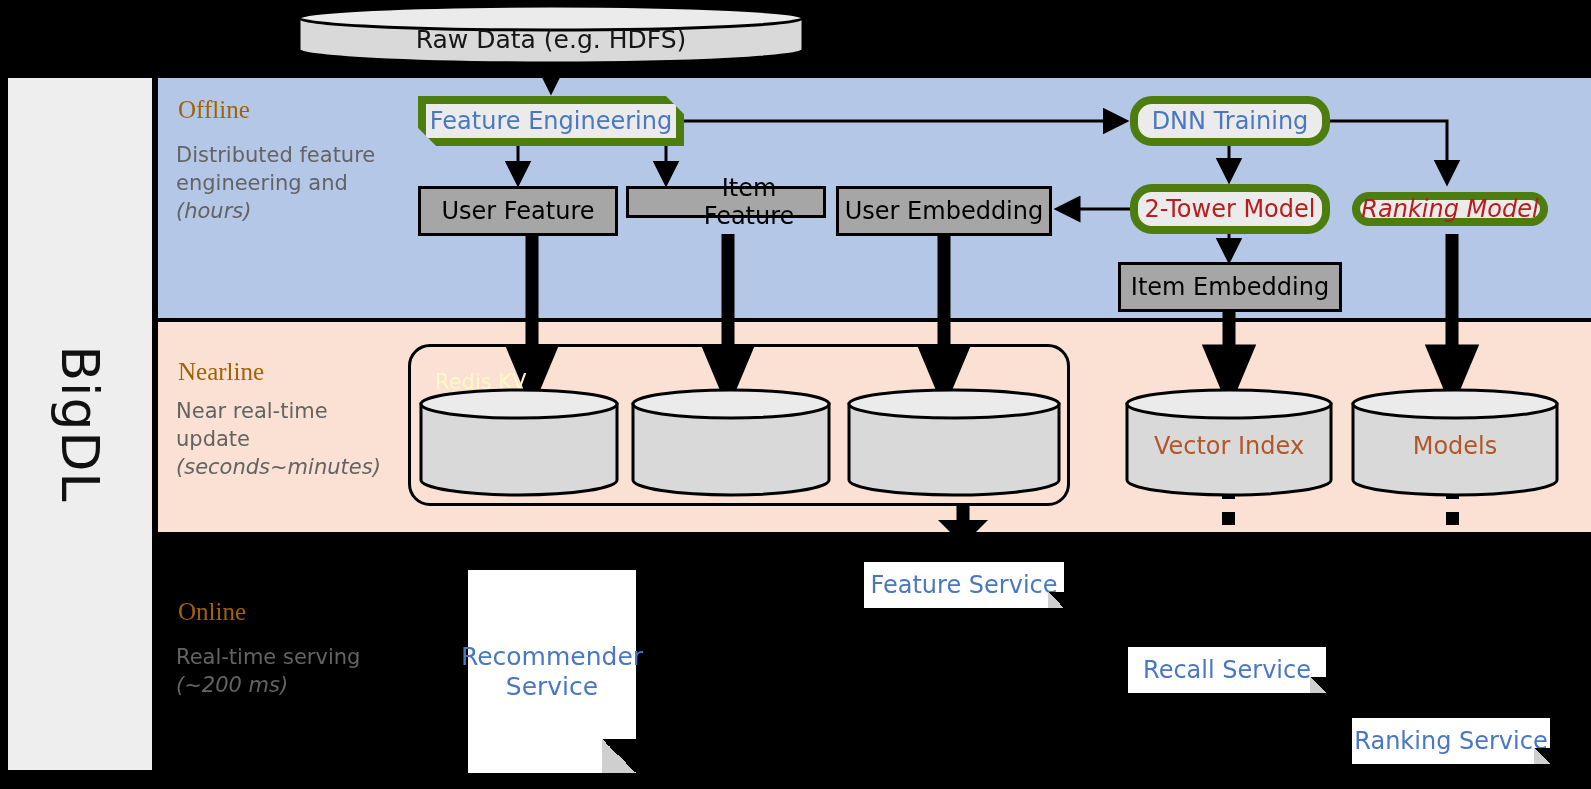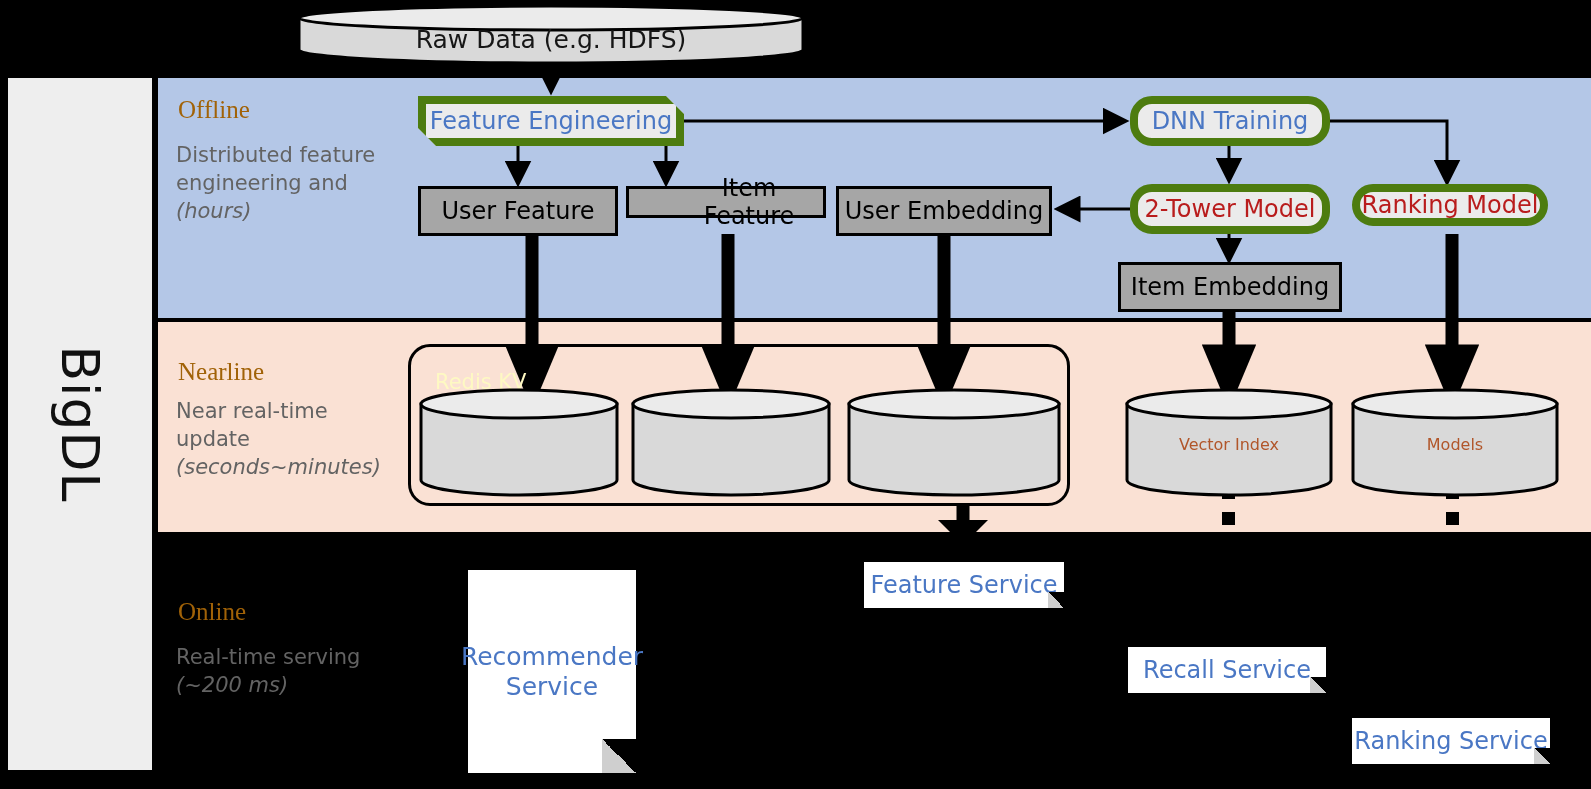--- a/index.html
+++ b/index.html
@@ -118,21 +118,21 @@
   .cyl {
     position: absolute;
   }
   .cyl svg { display: block; }
   .cyl-label {
     position: absolute;
     left: 0; right: 0;
     top: 50%;
     transform: translateY(-40%);
     text-align: center;
-    font-size: 16px;
+    font-size: 24px;
     color: #b1562a;
     font-family: "DejaVu Sans", sans-serif;
     pointer-events: none;
   }
   .cyl-label.dark { color: #161616; }
 
   
   #redis-kv {
     position: absolute;
     left: 408px;
@@ -304,21 +304,21 @@
   </div>
 
   <div class="node gray-box" style="left:836px; top:186px; width:216px; height:50px;">
     <span>User Embedding</span>
   </div>
 
   <div class="node proc-box proc-round txt-green" style="left:1130px; top:184px; width:200px; height:50px;">
     <span>2-Tower Model</span>
   </div>
 
-  <div class="node proc-box proc-round txt-green" style="left:1352px; top:184px; width:196px; height:42px;">
+  <div class="node proc-box proc-round txt-green" style="left:1352px; top:192px; width:196px; height:34px;font-style:italic;">
     <span>Ranking Model</span>
   </div>
 
   <div class="node gray-box" style="left:1118px; top:262px; width:224px; height:50px;">
     <span>Item Embedding</span>
   </div>
 
   <div id="redis-kv"></div>
   <div id="redis-kv-label">Redis KV</div>
 

